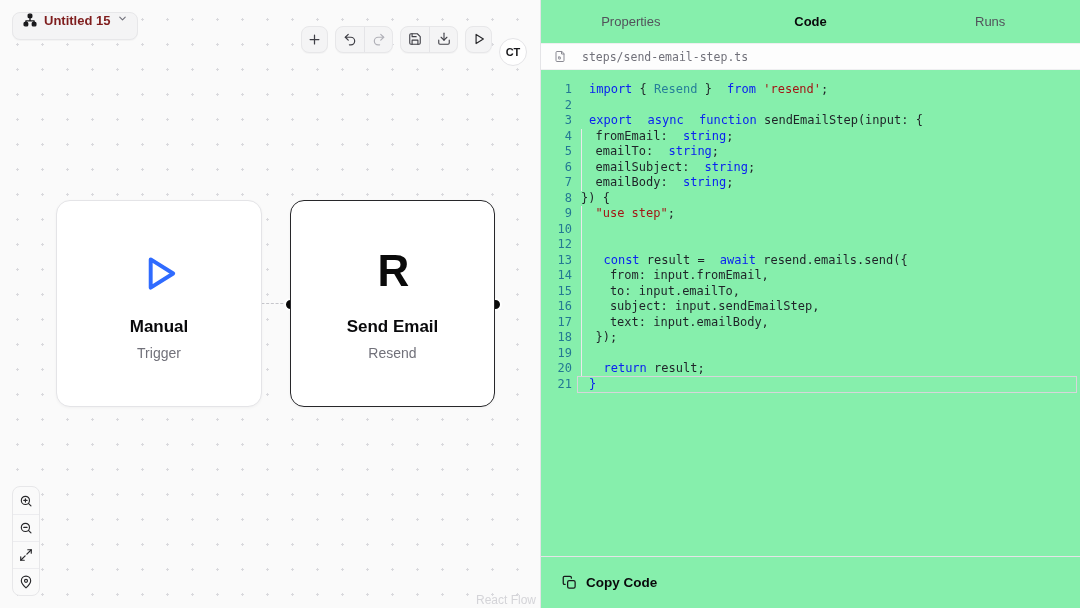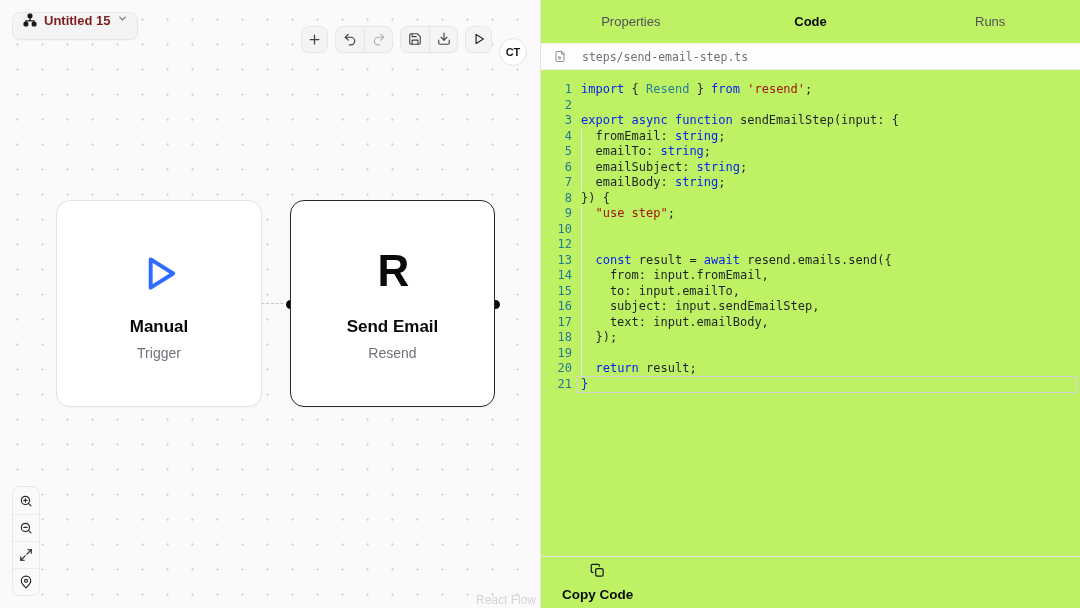--- a/index.html
+++ b/index.html
@@ -45,43 +45,43 @@
     border-top:1.6px dashed #c6c6cb; cursor:pointer; }
 
   .zoom-panel { position:absolute; left:12px; bottom:12px; width:28px; background:#fafafa;
     border:1px solid #e7e7e9; border-radius:8px; display:flex; flex-direction:column; overflow:hidden; }
   .zbtn { width:26px; height:27px; display:flex; align-items:center; justify-content:center; cursor:pointer; }
   .zbtn + .zbtn { border-top:1px solid #ececef; }
 
   .attribution { position:absolute; right:4px; bottom:1px; font-size:12px; color:#d4d4d8; cursor:pointer; }
 
   
-  .panel { width:540px; flex:none; display:flex; flex-direction:column; background:#bef264;
+  .panel { width:540px; flex:none; display:flex; flex-direction:column; background:#86efac;
     border-left:1px solid #e4e4e7; }
   .tabs { height:44px; flex:none; display:flex; align-items:center; border-bottom:1px solid #efeff1; }
   .tab { flex:1; text-align:center; font-size:13px; color:#52525b; cursor:pointer; }
   .tab.active { color:#09090b; font-weight:700; }
   .filebar { height:26px; flex:none; display:flex; align-items:center; gap:16px; padding:0 13px;
     border-bottom:1px solid #efeff1; background:#fdfdfd;
     font-family:"DejaVu Sans Mono", monospace; font-size:11.5px; color:#71717a; }
   .code-area { flex:1; padding:12px 0 0 8px; overflow:hidden; border-bottom:1px solid #e4e4e7;
     font-family:"DejaVu Sans Mono", monospace; font-size:12px; line-height:15.5px; color:var(--code-default); }
   .code-line { display:flex; position:relative; cursor:text; }
   .ln { width:23px; flex:none; text-align:right; color:var(--line-number); user-select:none; }
   .lc { flex:1; margin-left:9px; white-space:pre; position:relative; min-height:15.5px; }
   .code-line.g .lc::before { content:""; position:absolute; left:0; top:0; bottom:0; width:1px; background:#e9e9eb; }
   .code-line.active::after { content:""; position:absolute; left:28px; right:3px; top:-1px; bottom:-1px;
     border:1px solid #d6d6da; pointer-events:none; }
-  .tok-k { color:var(--keyword); }
+  .tok-k { color:var(--keyword);margin-left:8px; }
   .tok-y { color:var(--type); }
   .tok-s { color:var(--string); }
   .tok-d { color:var(--code-default); }
   .panel-footer { height:51px; flex:none; display:flex; align-items:center; padding:0 21px; }
   .copy-btn { display:flex; align-items:center; gap:9px; font-size:13.5px; font-weight:700;
-    color:#09090b; cursor:pointer; background:none; border:none; font-family:inherit;flex-direction:column; }
+    color:#09090b; cursor:pointer; background:none; border:none; font-family:inherit; }
 
   svg { display:block; }
 </style>
 </head>
 <body>
 
 <div class="app">
 
   <div class="canvas">
 

